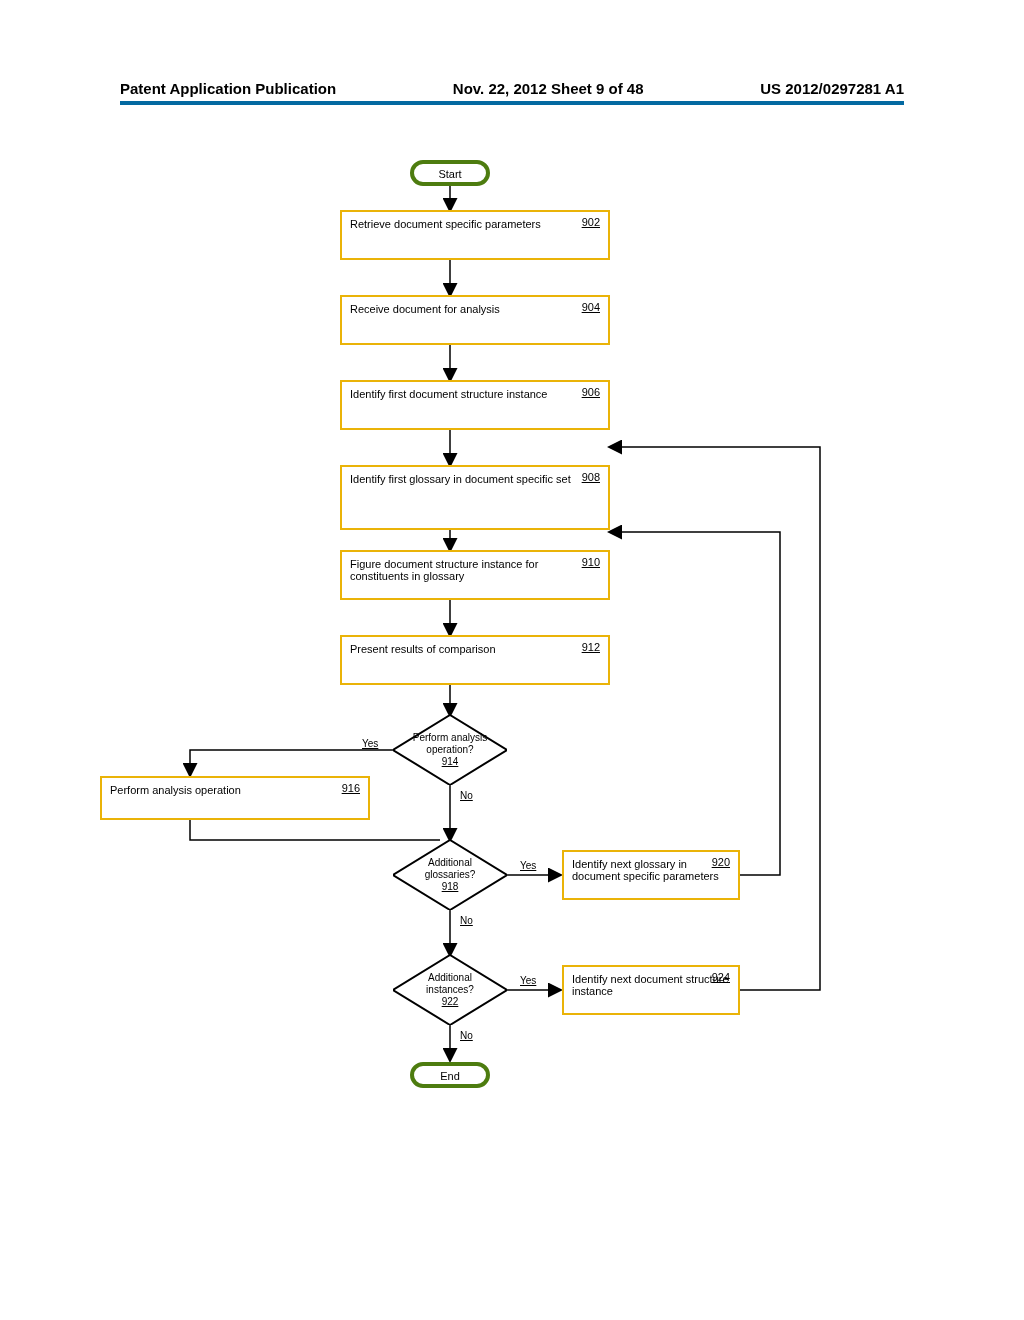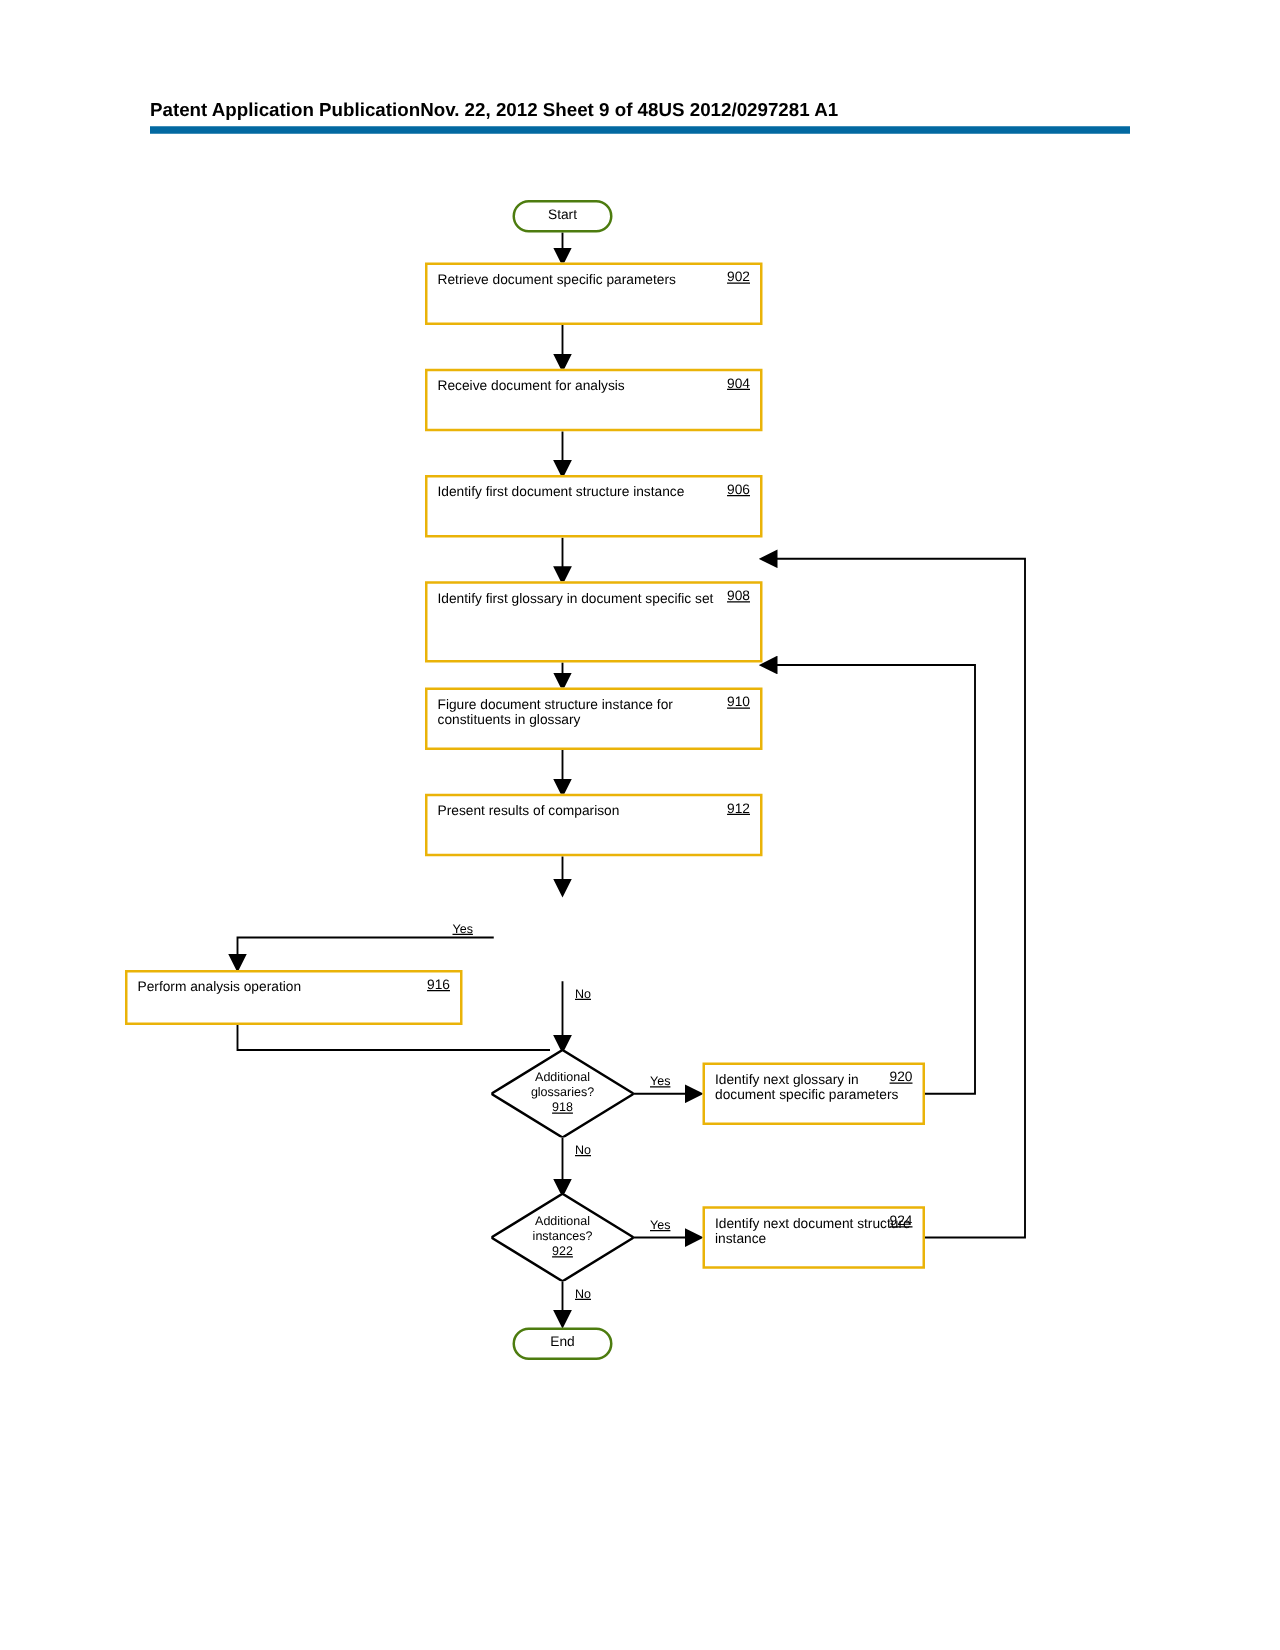--- a/index.html
+++ b/index.html
@@ -13,23 +13,24 @@
     width: 1024px;
     height: 1320px;
     position: relative;
   }
   .header {
     position: absolute;
     top: 80px;
     left: 120px;
     right: 120px;
     display: flex;
+    justify-content: space-between;
     font-size: 15px;
     font-weight: bold;
-    border-bottom: 6px solid #0369a1;
+    border-bottom: 4px solid #0369a1;
     padding-bottom: 4px;
   }
   .svg-wrap {
     position: absolute;
     top: 140px;
     left: 100px;
     width: 824px;
     height: 1000px;
   }
   .flow-box {
@@ -42,21 +43,21 @@
   }
   .flow-box .ref {
     position: absolute;
     top: 4px;
     right: 8px;
     font-size: 11px;
     text-decoration: underline;
   }
   .terminator {
     position: absolute;
-    border: 2px solid #4d7c0f;
+    border: 4px solid #4d7c0f;
     border-radius: 16px;
     background: #fff;
     font-size: 11px;
     text-align: center;
     box-sizing: border-box;
     padding-top: 4px;
   }
   .diamond-wrap {
     position: absolute;
   }
@@ -175,20 +176,30 @@
     </div>
     <div class="flow-box" style="left:462px; top:710px; width:178px; height:50px;">
       <span>Identify next glossary in document specific parameters</span>
       <span class="ref">920</span>
     </div>
     <div class="flow-box" style="left:462px; top:825px; width:178px; height:50px;">
       <span>Identify next document structure instance</span>
       <span class="ref">924</span>
     </div>
 
+    <div class="diamond-wrap" style="left:293px; top:575px; width:114px; height:70px;">
+      <svg class="dia-svg" viewBox="0 0 114 70">
+          <polygon points="57,0 114,35 57,70 0,35" fill="#fff" stroke="#000" stroke-width="2"></polygon>
+        </svg>
+      <div class="dia-text">
+        <span>Perform analysis</span>
+        <span>operation?</span>
+        <span class="ref">914</span>
+      </div>
+    </div>
     <div class="diamond-wrap" style="left:293px; top:700px; width:114px; height:70px;">
       <svg class="dia-svg" viewBox="0 0 114 70">
           <polygon points="57,0 114,35 57,70 0,35" fill="#fff" stroke="#000" stroke-width="2"></polygon>
         </svg>
       <div class="dia-text">
         <span>Additional</span>
         <span>glossaries?</span>
         <span class="ref">918</span>
       </div>
     </div>

